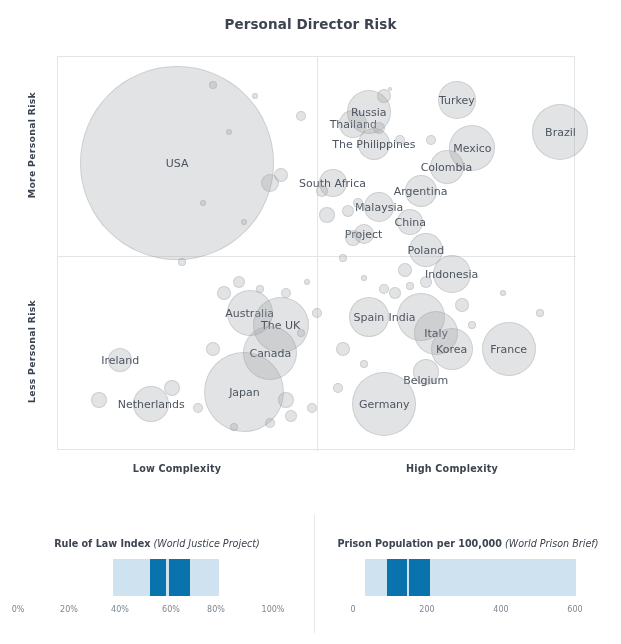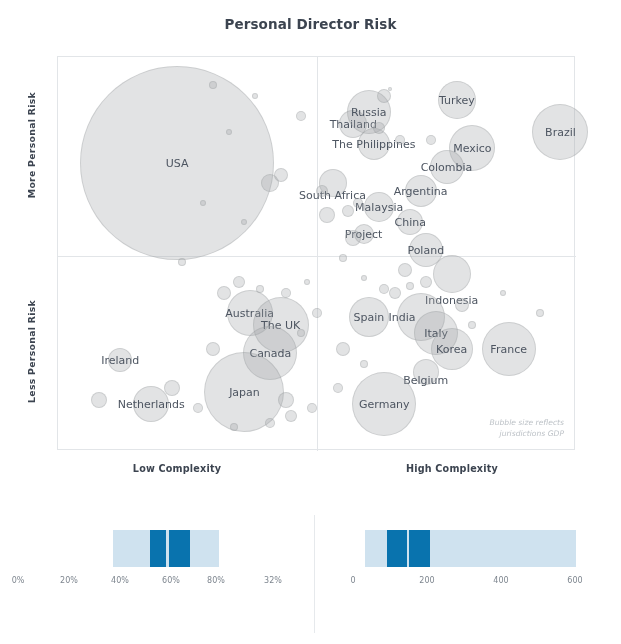--- a/index.html
+++ b/index.html
@@ -106,21 +106,21 @@
   <div class="quad-line" id="quad-v"></div>
   <div class="quad-line" id="quad-h"></div>
   <div id="bubble-layer">
       <div class="bubble" style="left: 22.14px; top: 9.38px; width: 194px; height: 194px;"></div>
       <div class="blabel" style="left: 119.14px; top: 106.38px;">USA</div>
       <div class="bubble" style="left: 281.26px; top: 52.98px; width: 28px; height: 28px;"></div>
       <div class="blabel" style="left: 295.26px; top: 66.98px;">Thailand</div>
       <div class="bubble" style="left: 299.98px; top: 70.68px; width: 32px; height: 32px;"></div>
       <div class="blabel" style="left: 315.98px; top: 86.68px;">The Philippines</div>
       <div class="bubble" style="left: 260.54px; top: 112.08px; width: 28px; height: 28px;"></div>
-      <div class="blabel" style="left: 274.54px; top: 126.08px; margin-top: 12px;">South Africa</div>
+      <div class="blabel" style="left: 274.54px; top: 126.08px;">South Africa</div>
       <div class="bubble" style="left: 288.8px; top: 33.16px; width: 44px; height: 44px;"></div>
       <div class="blabel" style="left: 310.8px; top: 55.16px;">Russia</div>
       <div class="bubble" style="left: 379.86px; top: 24.34px; width: 38px; height: 38px;"></div>
       <div class="blabel" style="left: 398.86px; top: 43.34px;">Turkey</div>
       <div class="bubble" style="left: 474.46px; top: 46.86px; width: 56px; height: 56px;"></div>
       <div class="blabel" style="left: 502.46px; top: 74.86px;">Brazil</div>
       <div class="bubble" style="left: 391.4px; top: 67.62px; width: 46px; height: 46px;"></div>
       <div class="blabel" style="left: 414.4px; top: 90.62px;">Mexico</div>
       <div class="bubble" style="left: 371.5px; top: 93.32px; width: 34px; height: 34px;"></div>
       <div class="blabel" style="left: 388.5px; top: 110.32px;">Colombia</div>
@@ -128,21 +128,21 @@
       <div class="blabel" style="left: 362.6px; top: 133.96px;">Argentina</div>
       <div class="bubble" style="left: 306.16px; top: 134.72px; width: 30px; height: 30px;"></div>
       <div class="blabel" style="left: 321.16px; top: 149.72px;">Malaysia</div>
       <div class="bubble" style="left: 339.24px; top: 152.48px; width: 26px; height: 26px;"></div>
       <div class="blabel" style="left: 352.24px; top: 165.48px;">China</div>
       <div class="bubble" style="left: 295.62px; top: 167.3px; width: 20px; height: 20px;"></div>
       <div class="blabel" style="left: 305.62px; top: 177.3px;">Project</div>
       <div class="bubble" style="left: 350.78px; top: 176.06px; width: 34px; height: 34px;"></div>
       <div class="blabel" style="left: 367.78px; top: 193.06px;">Poland</div>
       <div class="bubble" style="left: 374.68px; top: 197.7px; width: 38px; height: 38px;"></div>
-      <div class="blabel" style="left: 393.68px; top: 216.7px; margin-top: 26px;">Indonesia</div>
+      <div class="blabel" style="left: 393.68px; top: 216.7px;">Indonesia</div>
       <div class="bubble" style="left: 168.66px; top: 233.1px; width: 46px; height: 46px;"></div>
       <div class="blabel" style="left: 191.66px; top: 256.1px;">Australia</div>
       <div class="bubble" style="left: 194.74px; top: 239.92px; width: 56px; height: 56px;"></div>
       <div class="blabel" style="left: 222.74px; top: 267.92px;">The UK</div>
       <div class="bubble" style="left: 185.38px; top: 268.5px; width: 54px; height: 54px;"></div>
       <div class="blabel" style="left: 212.38px; top: 295.5px;">Canada</div>
       <div class="bubble" style="left: 146.48px; top: 294.9px; width: 80px; height: 80px;"></div>
       <div class="blabel" style="left: 186.48px; top: 334.9px;">Japan</div>
       <div class="bubble" style="left: 50.16px; top: 291.38px; width: 24px; height: 24px;"></div>
       <div class="blabel" style="left: 62.16px; top: 303.38px;">Ireland</div>
@@ -205,48 +205,52 @@
       <div class="bubble" style="left: 442.48px; top: 233.4px; width: 6px; height: 6px;"></div>
       <div class="bubble" style="left: 477.74px; top: 252.1px; width: 8px; height: 8px;"></div>
       <div class="bubble" style="left: 361.78px; top: 218.58px; width: 12px; height: 12px;"></div>
       <div class="bubble" style="left: 340.06px; top: 205.76px; width: 14px; height: 14px;"></div>
       <div class="bubble" style="left: 302.62px; top: 217.64px; width: 6px; height: 6px;"></div>
       <div class="bubble" style="left: 254px; top: 251.1px; width: 10px; height: 10px;"></div>
       <div class="bubble" style="left: 239.46px; top: 271.8px; width: 8px; height: 8px;"></div>
       <div class="bubble" style="left: 183.48px; top: 162.48px; width: 6px; height: 6px;"></div>
       <div class="bubble" style="left: 120.32px; top: 200.88px; width: 8px; height: 8px;"></div>
     </div>
-  <div id="gdp-note">
-      <div>Bubble size reflects</div>
-      <div>jurisdictions GDP</div>
-    </div>
 </div>
 
 <div class="xaxis-cap" id="x-low">Low Complexity</div>
 <div class="xaxis-cap" id="x-high">High Complexity</div>
 
 <div id="legend-divider"></div>
 
 <div class="legend-panel" id="legend-left">
+  <div class="legend-title">
+    <span class="lt-bold">Rule of Law Index</span>
+    <span class="lt-ital">(World Justice Project)</span>
+  </div>
   <div class="legend-bar-wrap">
       <div class="seg seg-light" style="left: 113.2px; width: 105.6px; background: rgb(207, 226, 239);"></div>
       <div class="seg seg-dark" style="left: 150px; width: 16px; background: rgb(9, 115, 174);"></div>
       <div class="seg seg-dark" style="left: 169.2px; width: 20.8px; background: rgb(9, 115, 174);"></div>
     </div>
   <div class="ticks">
       <div class="tick" style="left: 18px;">0%</div>
       <div class="tick" style="left: 69px;">20%</div>
       <div class="tick" style="left: 120px;">40%</div>
       <div class="tick" style="left: 171px;">60%</div>
       <div class="tick" style="left: 216px;">80%</div>
-      <div class="tick" style="left: 273px;">32%</div>
+      <div class="tick" style="left: 273px;">100%</div>
     </div>
 </div>
 
 <div class="legend-panel" id="legend-right">
+  <div class="legend-title">
+    <span class="lt-bold">Prison Population per 100,000</span>
+    <span class="lt-ital">(World Prison Brief)</span>
+  </div>
   <div class="legend-bar-wrap">
       <div class="seg seg-light" style="left: 50.0303px; width: 210.909px; background: rgb(207, 226, 239);"></div>
       <div class="seg seg-dark" style="left: 71.8242px; width: 20.3879px; background: rgb(9, 115, 174);"></div>
       <div class="seg seg-dark" style="left: 94.3212px; width: 20.7394px; background: rgb(9, 115, 174);"></div>
     </div>
   <div class="ticks">
       <div class="tick" style="left: 38px;">0</div>
       <div class="tick" style="left: 112px;">200</div>
       <div class="tick" style="left: 186px;">400</div>
       <div class="tick" style="left: 260px;">600</div>

